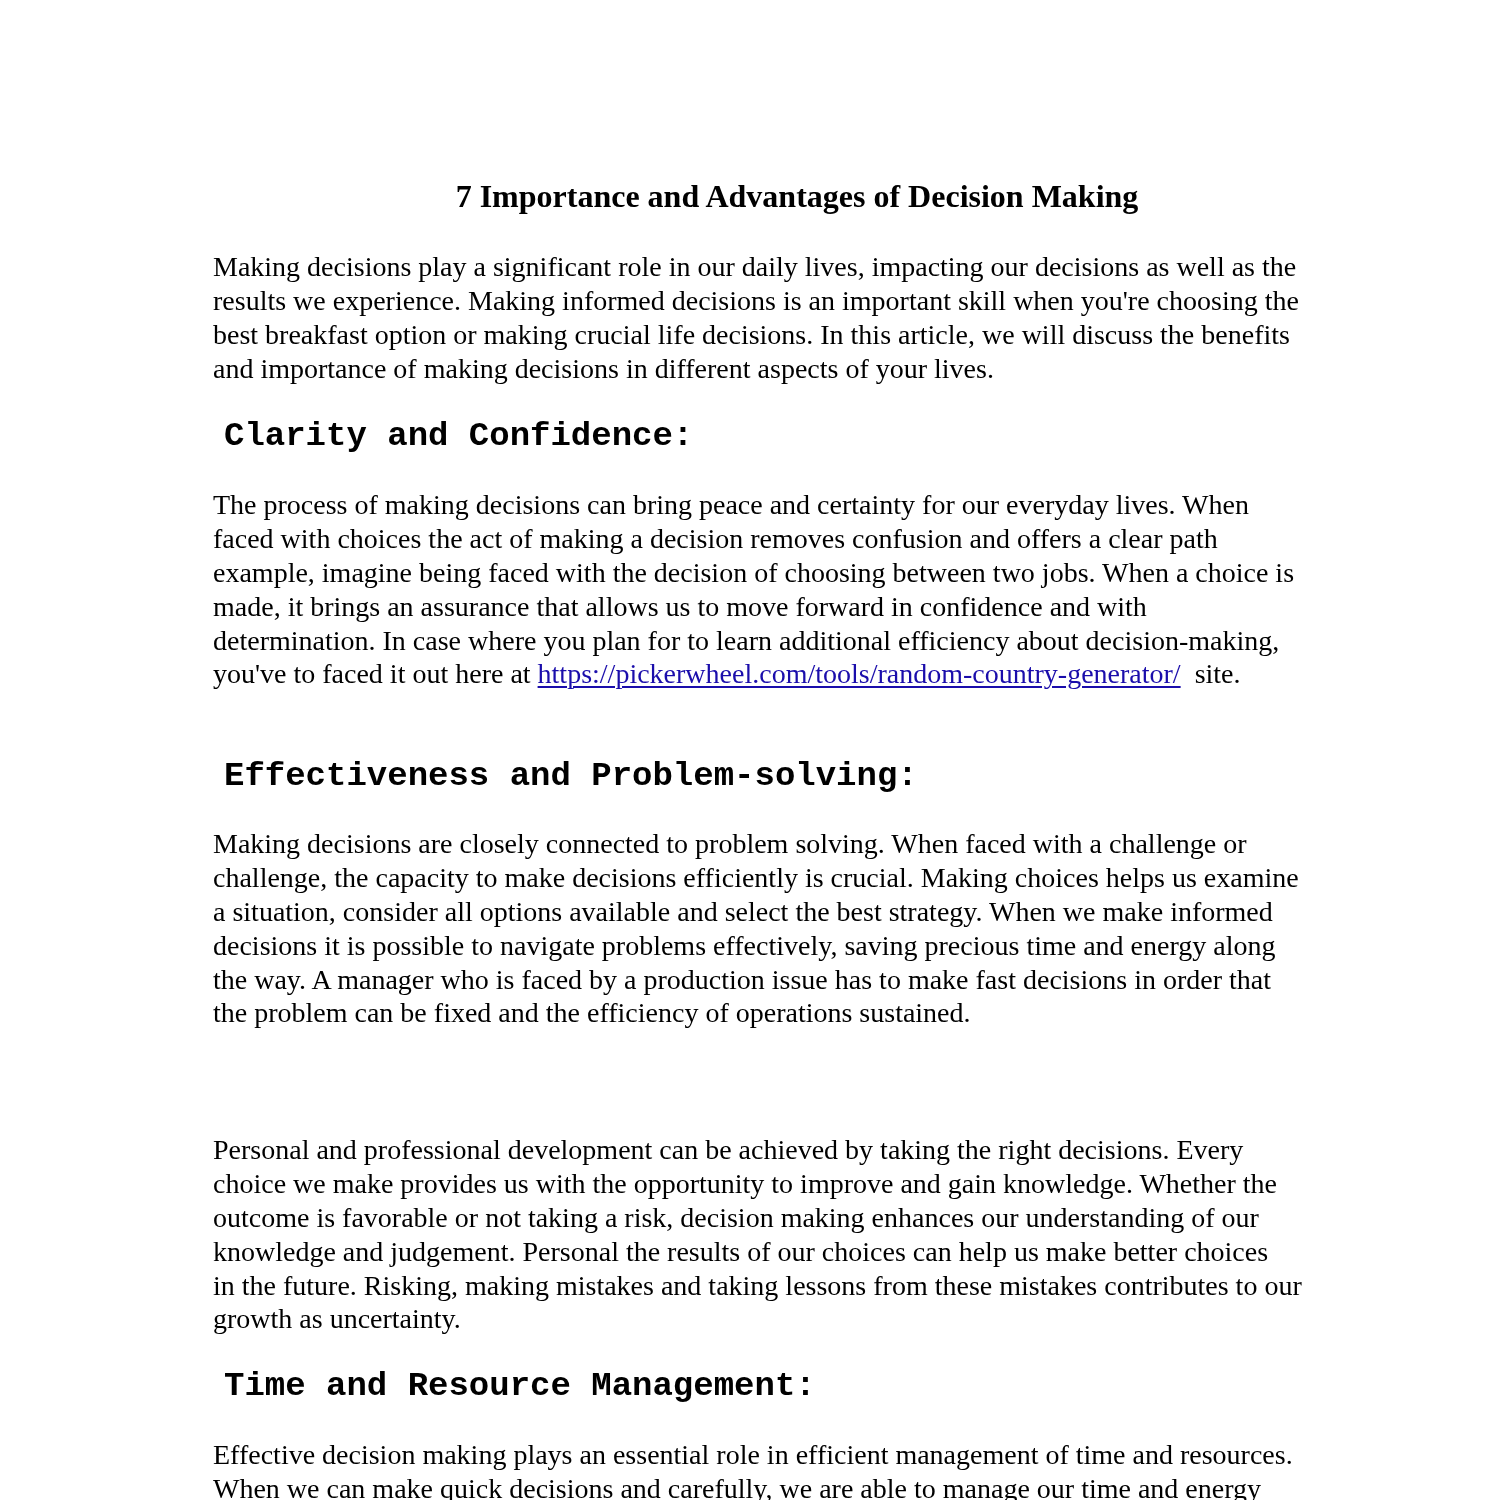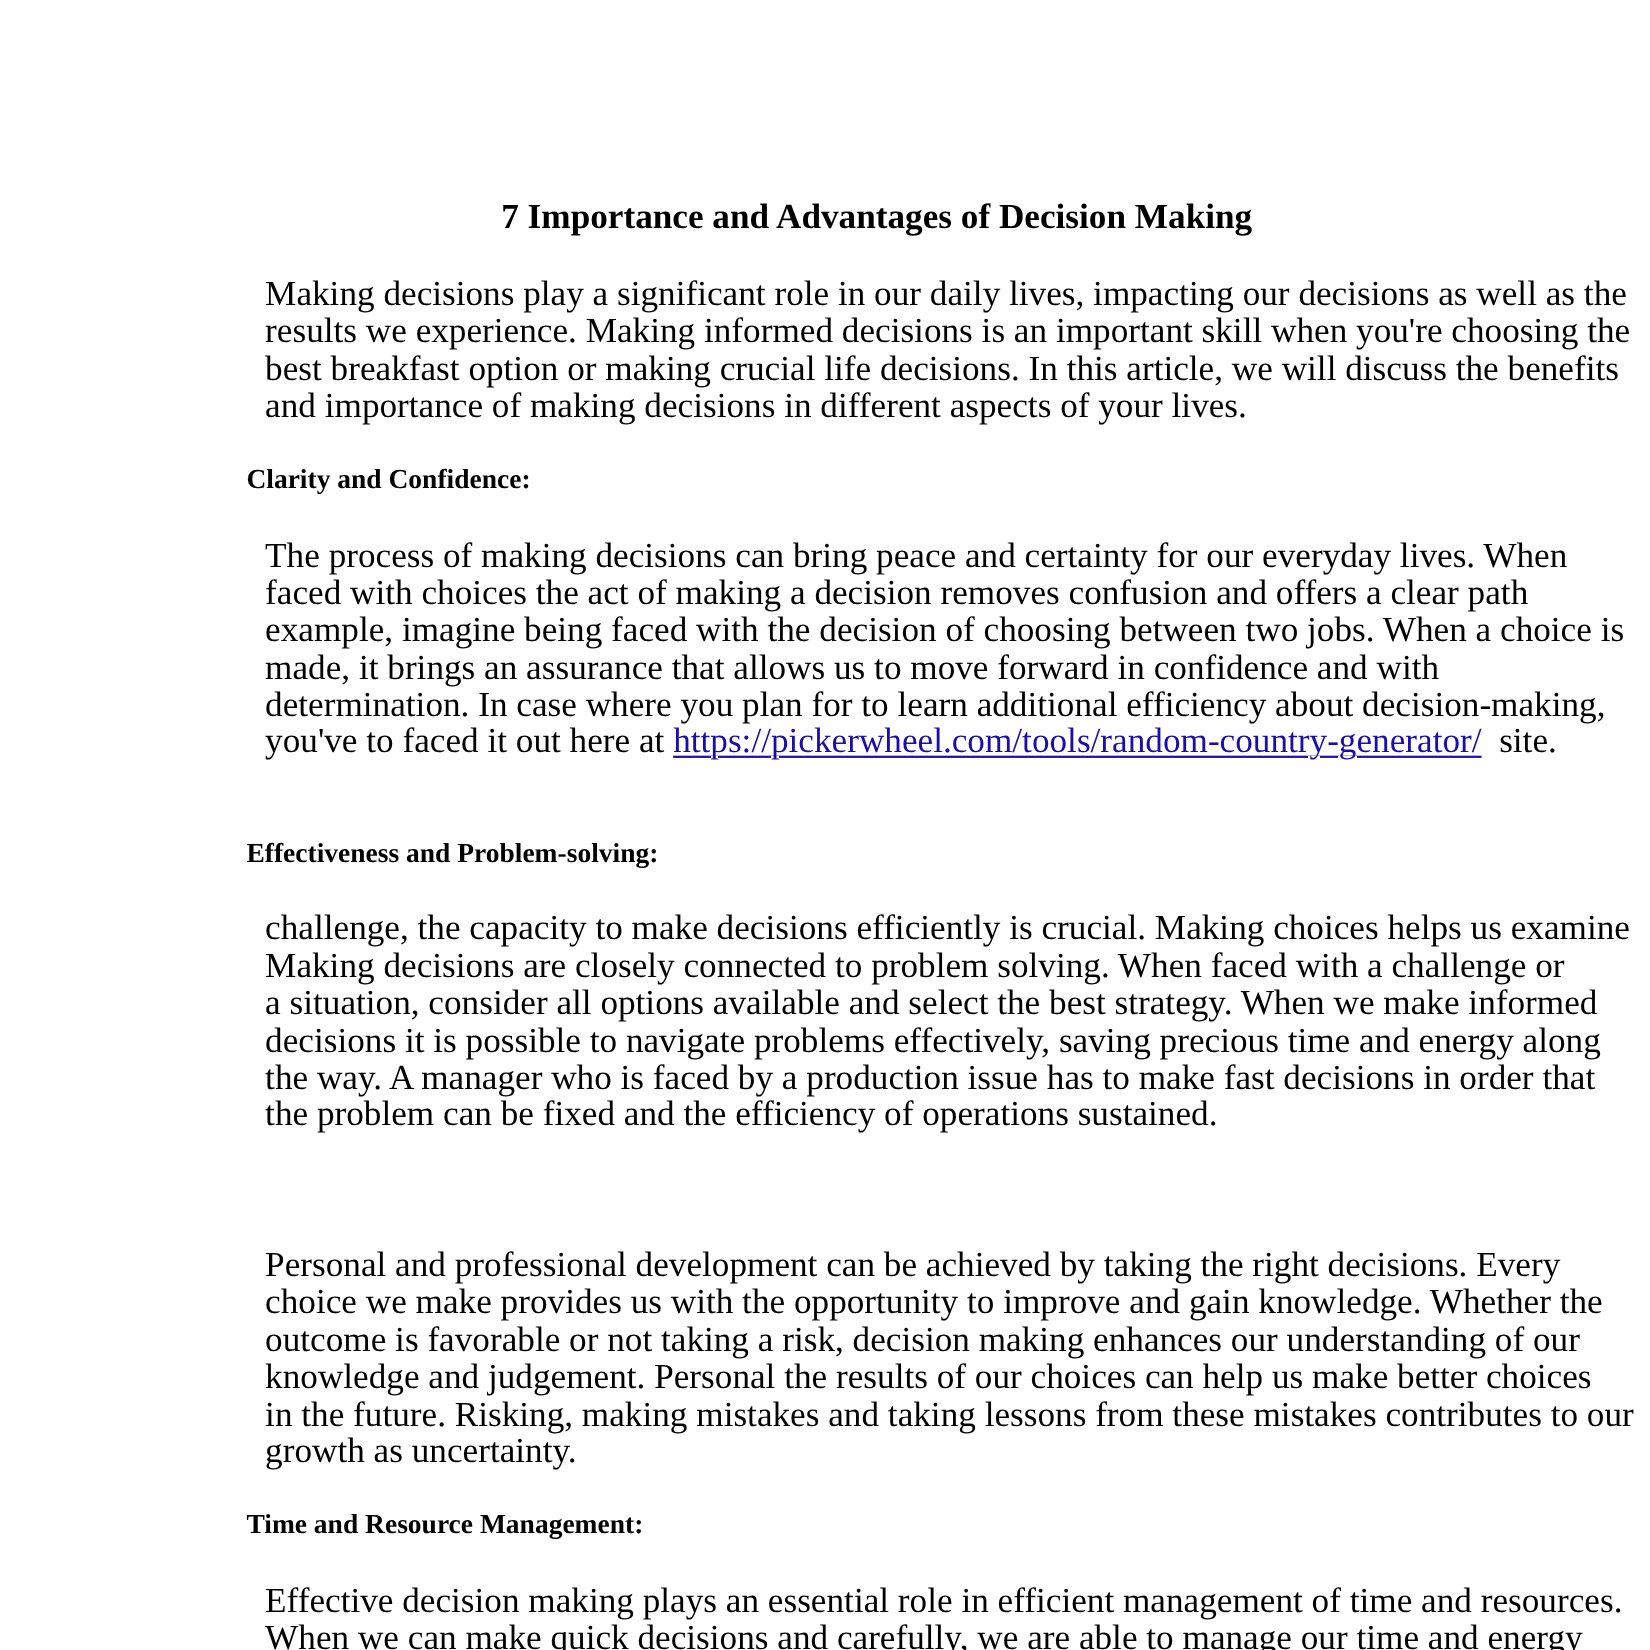--- a/index.html
+++ b/index.html
@@ -29,39 +29,40 @@
       width: 1500px;
       top: 176px;
       text-align: center;
       font-weight: bold;
       font-size: 32px;
       line-height: 40px;
       margin: 0;
     }
     .block {
       position: absolute;
-      left: 194px;
+      left: 166px;
       width: 1200px;
       margin: 0;
-      font-size: 32px;
+      font-size: 28px;
       line-height: 33.9px;
       white-space: nowrap;
     }
     .block .line {
       display: block;
       height: 33.9px;
     }
     .heading {
       position: absolute;
       left: 177px;
       margin: 0;
       font-weight: bold;
-      font-size: 25px;
+      font-size: 34px;
       line-height: 33.9px;
       white-space: nowrap;
+      font-family: Liberation Mono, monospace;
     }
     a.link {
       color: #0000ee;
       color: #1a0dab;
       text-decoration: underline;
       text-decoration-thickness: 1.5px;
       text-underline-offset: 3px;
     }
   </style>
 </head>
@@ -83,22 +84,22 @@
     <span class="line">The process of making decisions can bring peace and certainty for our everyday lives. When</span>
     <span class="line">faced with choices the act of making a decision removes confusion and offers a clear path</span>
     <span class="line">example, imagine being faced with the decision of choosing between two jobs. When a choice is</span>
     <span class="line">made, it brings an assurance that allows us to move forward in confidence and with</span>
     <span class="line">determination. In case where you plan for to learn additional efficiency about decision-making,</span>
     <span class="line"><span style="white-space:pre;">you've to faced it out here at </span><a class="link" href="#">https://pickerwheel.com/tools/random-country-generator/</a><span style="white-space:pre;">  site.</span></span>
   </p>
 
   <h2 class="heading" style="top:760px;">Effectiveness and Problem-solving:</h2>
   <p class="block" style="top:827px;">
+    <span class="line">Making decisions are closely connected to problem solving. When faced with a challenge or</span>
     <span class="line">challenge, the capacity to make decisions efficiently is crucial. Making choices helps us examine</span>
-    <span class="line">Making decisions are closely connected to problem solving. When faced with a challenge or</span>
     <span class="line">a situation, consider all options available and select the best strategy. When we make informed</span>
     <span class="line">decisions it is possible to navigate problems effectively, saving precious time and energy along</span>
     <span class="line">the way. A manager who is faced by a production issue has to make fast decisions in order that</span>
     <span class="line">the problem can be fixed and the efficiency of operations sustained.</span>
   </p>
 
   <p class="block" style="top:1133px;">
     <span class="line">Personal and professional development can be achieved by taking the right decisions. Every</span>
     <span class="line">choice we make provides us with the opportunity to improve and gain knowledge. Whether the</span>
     <span class="line">outcome is favorable or not taking a risk, decision making enhances our understanding of our</span>

